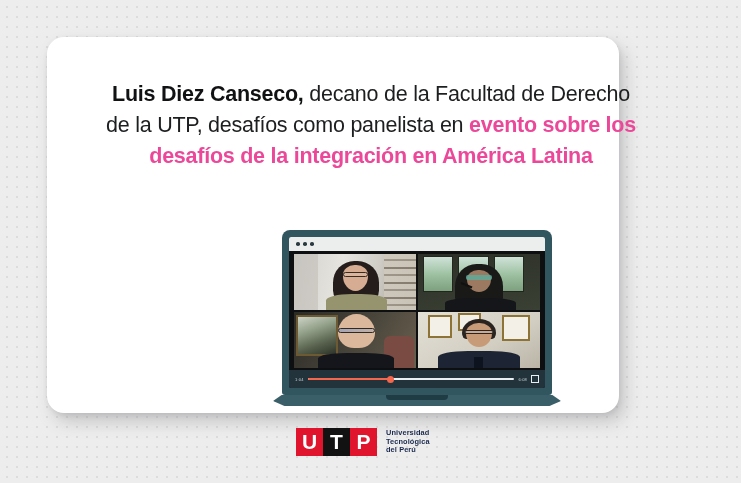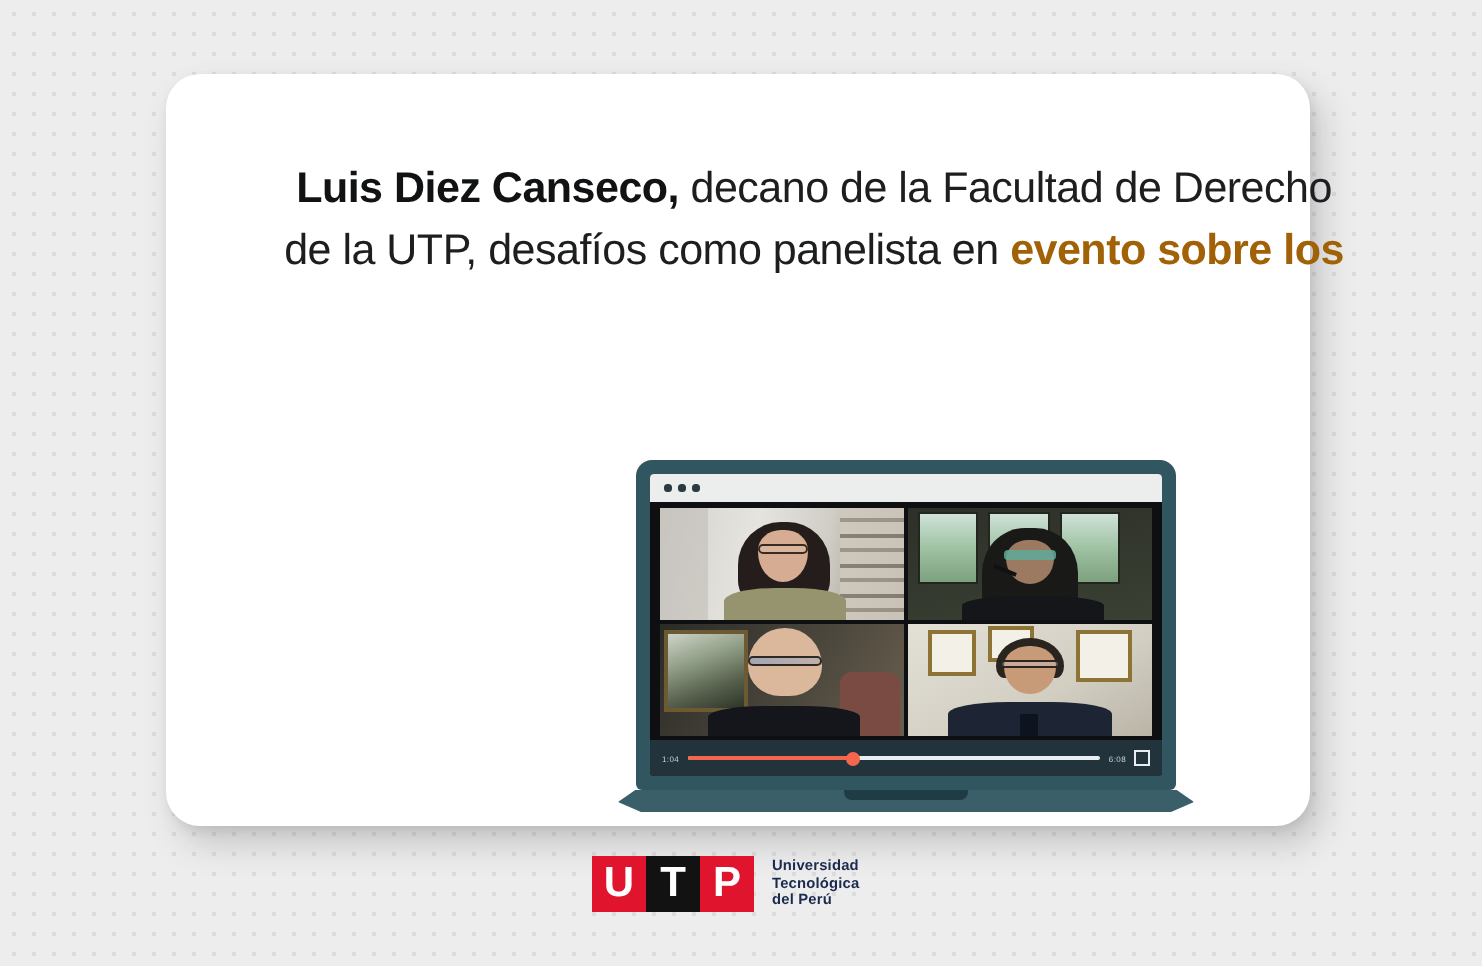--- a/index.html
+++ b/index.html
@@ -31,38 +31,37 @@
   #card {
     position: absolute;
     left: 47px;
     top: 37px;
     width: 572px;
     height: 376px;
     background: #ffffff;
     border-radius: 17px;
     box-shadow: 6px 9px 16px rgba(90,90,95,0.26),
                 1px 2px 5px rgba(90,90,95,0.13);
-    margin-left: 36px;
   }
 
   
   #headline {
     position: absolute;
     left: 36px;
     top: 42px;
     width: 576px;
     text-align: center;
     font-size: 21.5px;
     line-height: 31px;
     letter-spacing: -0.25px;
     color: #17181a;
   }
   #headline .b   { font-weight: 700; color: #111214; }
   #headline .reg { font-weight: 400; color: #1d1e20; }
-  #headline .accent { font-weight: 700; color: #a16207; }
+  #headline .accent { font-weight: 700; color: #ec4899; }
 
   
   #laptop {
     position: absolute;
     left: 226px;
     top: 193px;
     width: 288px;
     height: 180px;
   }
   .lid {
@@ -278,20 +277,21 @@
 </head>
 <body>
 
 <div id="page">
 
   <div id="card">
 
     <div id="headline">
       <span class="b">Luis Diez Canseco,</span><span class="reg"> decano de la Facultad de Derecho</span><br>
       <span class="reg">de la UTP, desafíos como panelista en </span><span class="accent">evento sobre los</span><br>
+      <span class="accent">desafíos de la integración en América Latina</span>
     </div>
 
     <div id="laptop">
 
       <div class="lid">
         <div class="screen">
 
           <div class="chrome">
             <span class="dot"></span>
             <span class="dot"></span>

